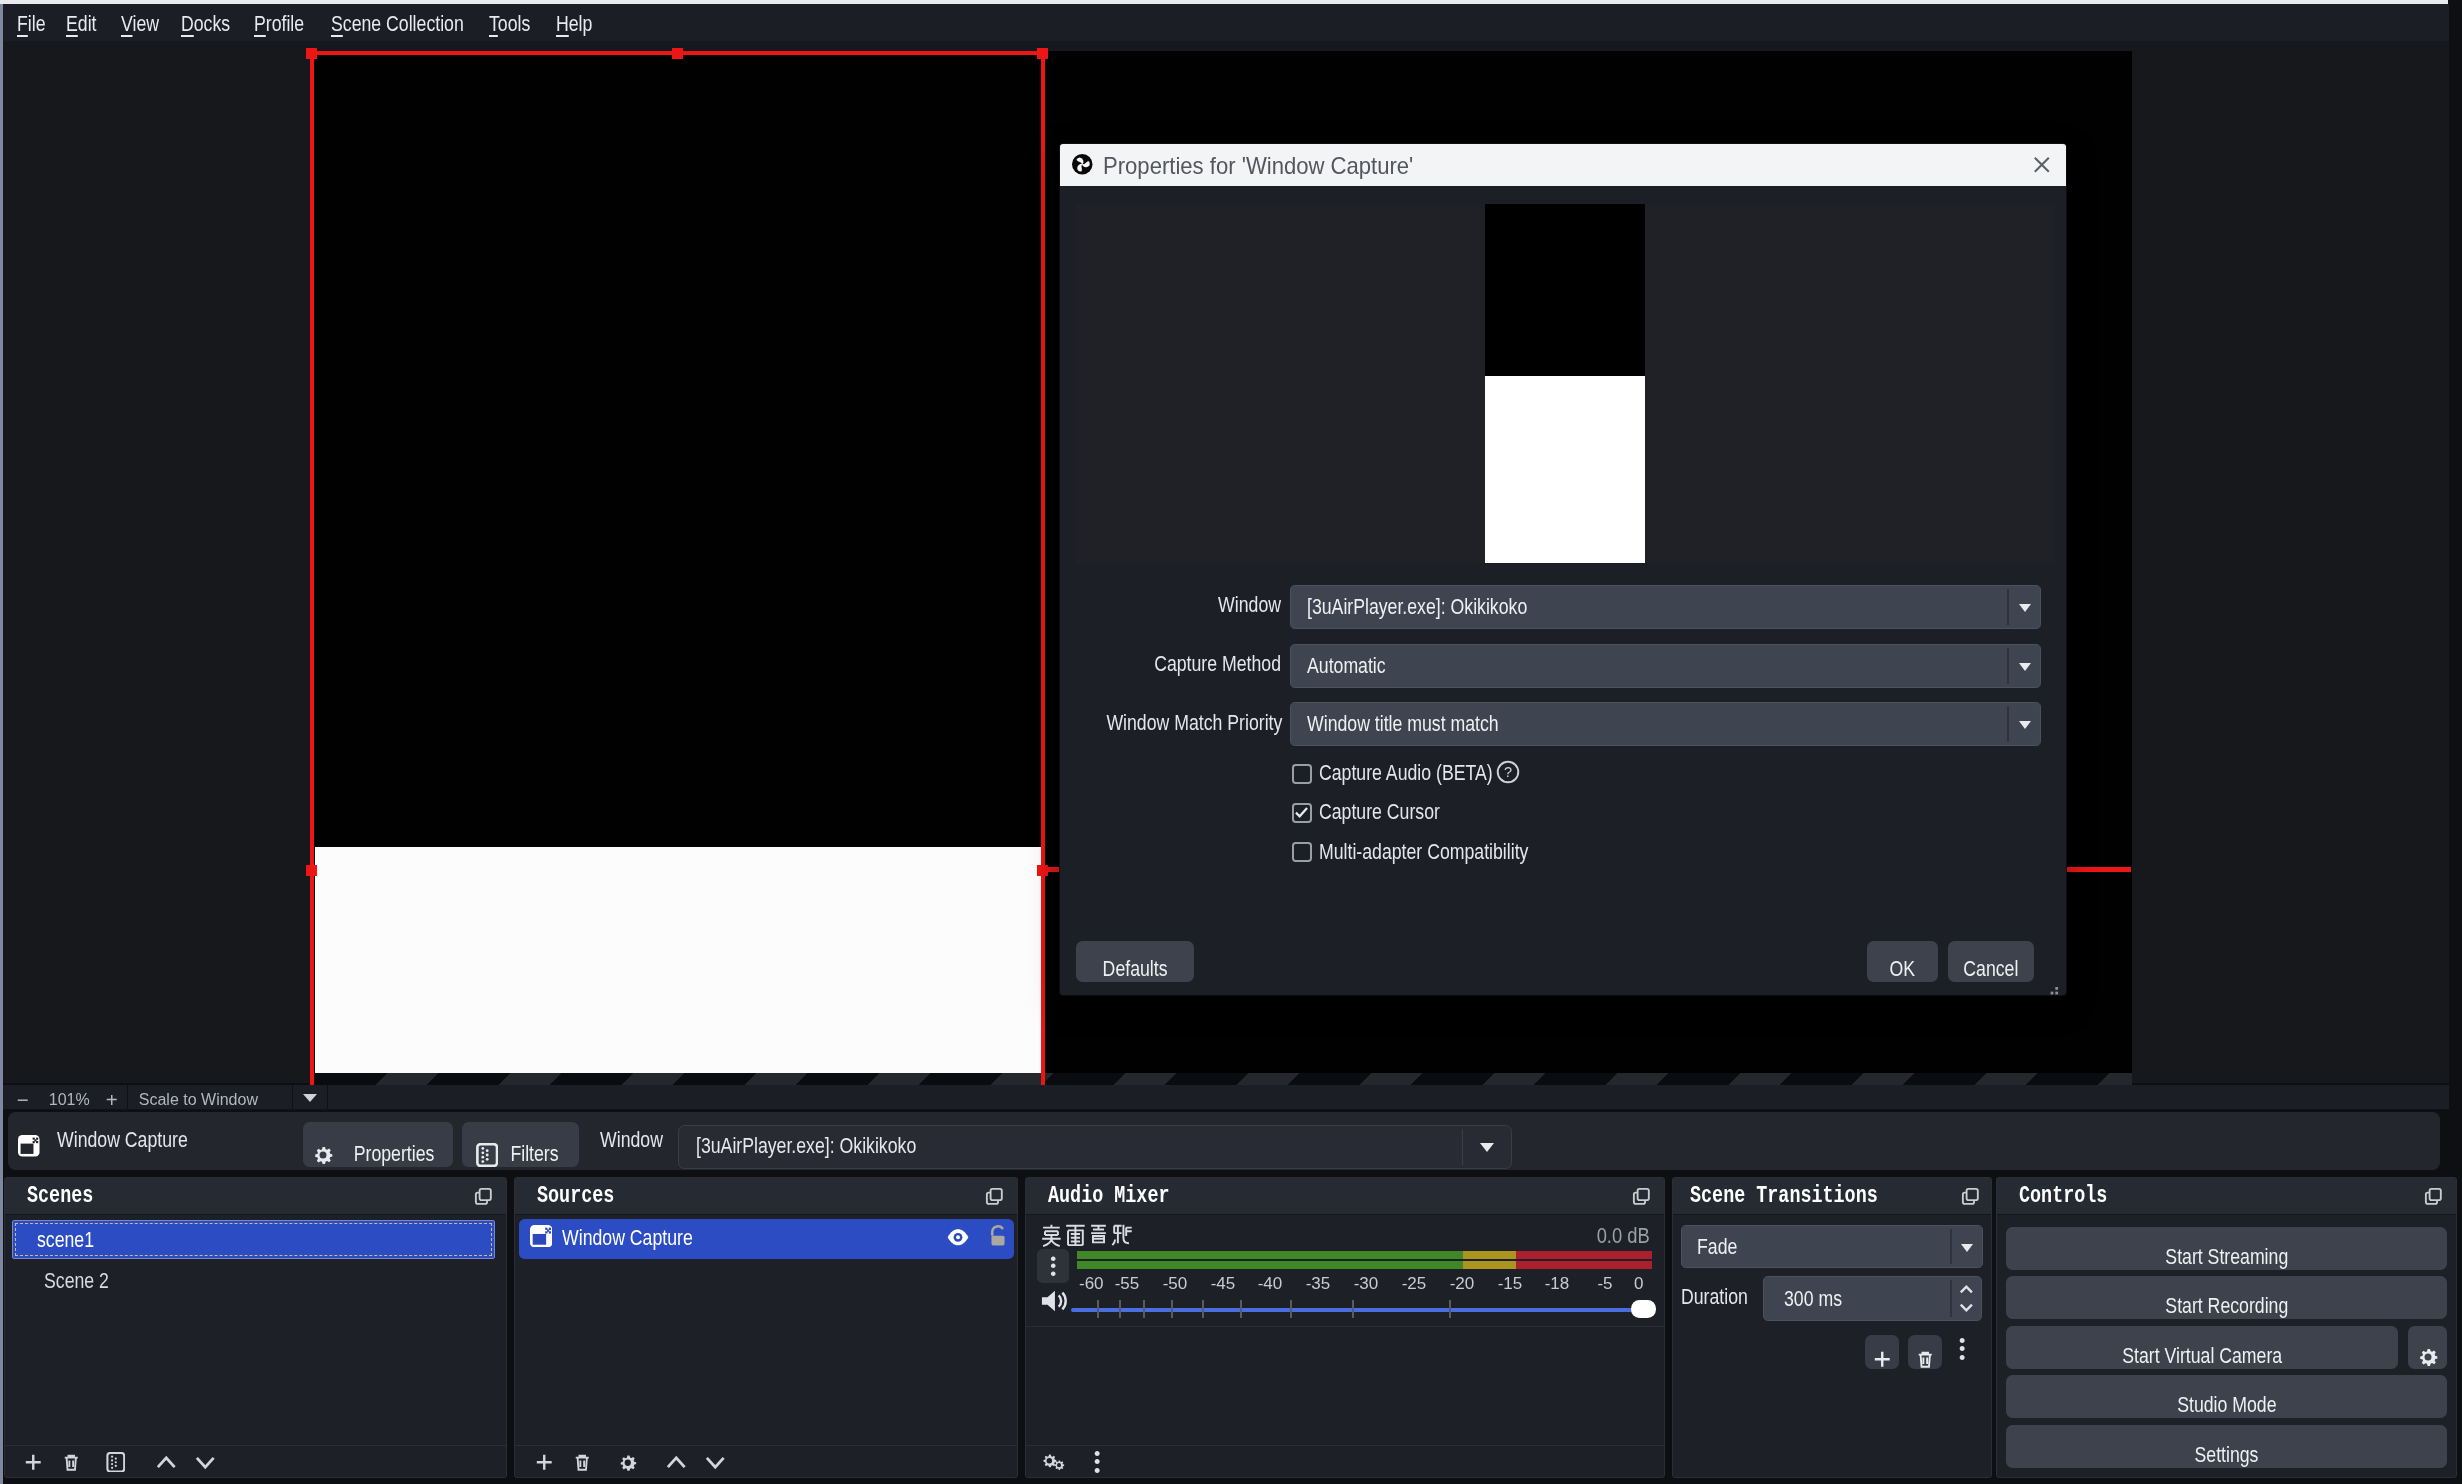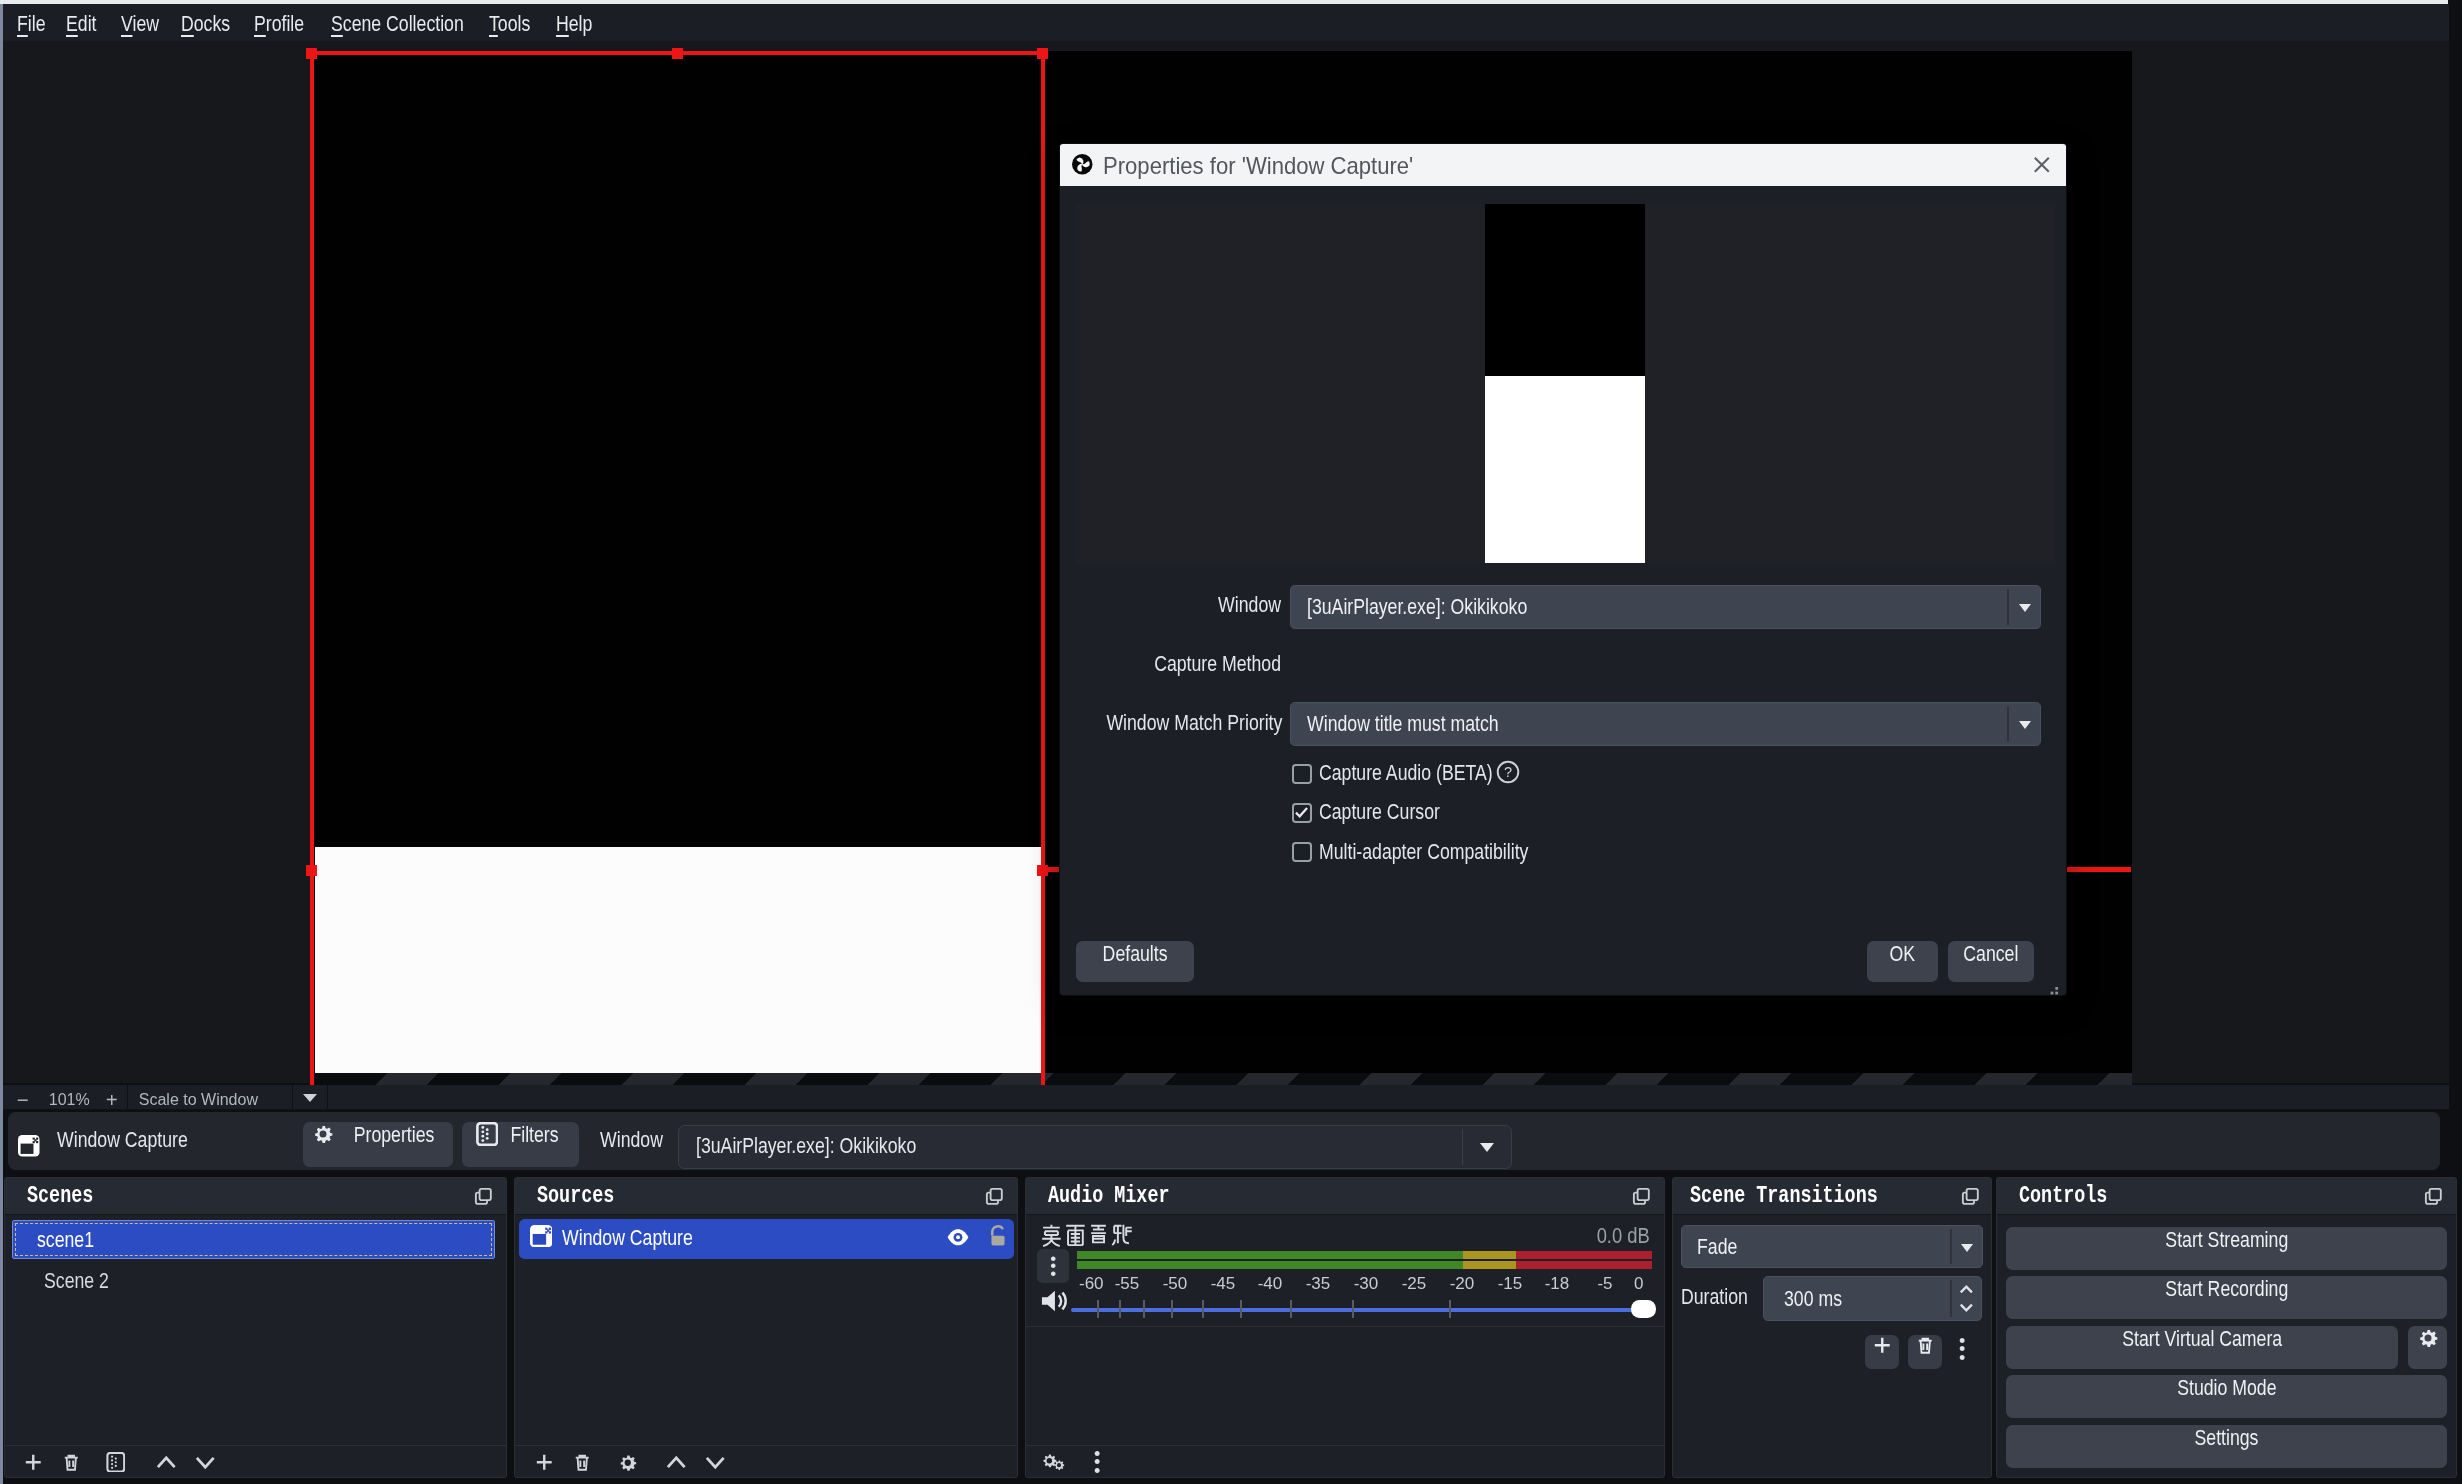--- a/index.html
+++ b/index.html
@@ -4,21 +4,21 @@
 html,body{margin:0;padding:0;background:#0e0f12;}
 #root{position:relative;width:2462px;height:1485px;overflow:hidden;background:#0e0f12;font-family:"Liberation Sans",sans-serif;-webkit-font-smoothing:antialiased;}
 .a{position:absolute;}
 .txt{color:#e4e7ea;font-size:22.4px;line-height:1;white-space:nowrap;transform:scaleX(.79);transform-origin:0 50%;}
 .t{display:inline-block;transform:scaleX(.79);transform-origin:50% 50%;white-space:nowrap;}
 u{text-decoration-thickness:1.9px;text-underline-offset:3.7px;}
 .combo{background:#3e4450;border:1.9px solid #4b515d;border-radius:4.7px;color:#eef0f3;font-size:22.4px;}
 .combo>span{white-space:nowrap;display:inline-block;transform:scaleX(.79);transform-origin:0 50%;}
 .csep{position:absolute;top:2.8px;bottom:2.8px;width:1.9px;background:#2f333c;}
 .carr{position:absolute;width:0;height:0;border:6.5px solid transparent;border-top:8.4px solid #e8eaee;border-bottom:none;}
-.btn{background:#3d424d;border-radius:6.5px;color:#eef0f3;font-size:22.4px;display:flex;align-items:flex-start;justify-content:center;}
+.btn{background:#3d424d;border-radius:6.5px;color:#eef0f3;font-size:22.4px;display:flex;align-items:flex-end;justify-content:center;}
 .panel{background:#1d2027;border:0.9px solid #2b2e36;border-radius:2.8px;}
 .phead{position:absolute;left:0;right:0;top:0;height:37px;background:#262a32;border-bottom:0.9px solid #15161b;color:#fff;font-weight:bold;font-size:23px;line-height:37px;padding-left:22.4px;box-sizing:border-box;font-family:Liberation Mono, monospace;}
 .phead>b{display:inline-block;transform:scaleX(.8);transform-origin:0 50%;font-weight:bold;white-space:nowrap;}
 .pfoot{position:absolute;left:0;right:0;bottom:0;height:31px;border-top:0.9px solid #2b2e36;}
 .blue{background:#2b4cc2;}
 .ticklbl{position:absolute;color:#c8ccd2;font-size:17px;top:0;transform:translateX(-50%);}
 </style></head>
 <body>
 <div id="root">
 
@@ -332,20 +332,25 @@
  <div style="position:absolute;left:425px;top:60px;width:160px;height:172px;background:#000"></div>
  <div style="position:absolute;left:425px;top:232px;width:160px;height:187px;background:#fff"></div>
 
  <div class="txt" style="position:absolute;left:0px;top:450px;width:221px;text-align:right;transform-origin:100% 50%">Window</div>
  <div class="a combo" style="left:230px;top:441px;width:751px;height:44px;box-sizing:border-box">
   <span style="position:absolute;left:16px;top:8.4px">[3uAirPlayer.exe]: Okikikoko</span>
   <div class="csep" style="right:31px"></div>
   <div class="carr" style="right:9.3px;top:18px"></div>
  </div>
  <div class="txt" style="position:absolute;left:0px;top:509px;width:221px;text-align:right;transform-origin:100% 50%">Capture Method</div>
+ <div class="a combo" style="left:230px;top:500px;width:751px;height:44px;box-sizing:border-box">
+  <span style="position:absolute;left:16px;top:8.4px">Automatic</span>
+  <div class="csep" style="right:31px"></div>
+  <div class="carr" style="right:9.3px;top:18px"></div>
+ </div>
  <div class="txt" style="position:absolute;left:0px;top:568px;width:221px;text-align:right;transform-origin:100% 50%">Window Match Priority</div>
  <div class="a combo" style="left:230px;top:558px;width:751px;height:44px;box-sizing:border-box">
   <span style="position:absolute;left:16px;top:8.4px">Window title must match</span>
   <div class="csep" style="right:31px"></div>
   <div class="carr" style="right:9.3px;top:18px"></div>
  </div>
 
  <div style="position:absolute;left:232px;top:620px;width:19.6px;height:19.6px;border:2.3px solid #9a9ea6;border-radius:3.7px;box-sizing:border-box"></div>
  <div class="txt" style="position:absolute;left:259px;top:618px;">Capture Audio (BETA)</div>
  <svg style="position:absolute;left:436px;top:616px" width="24" height="24" viewBox="0 0 28 28">

